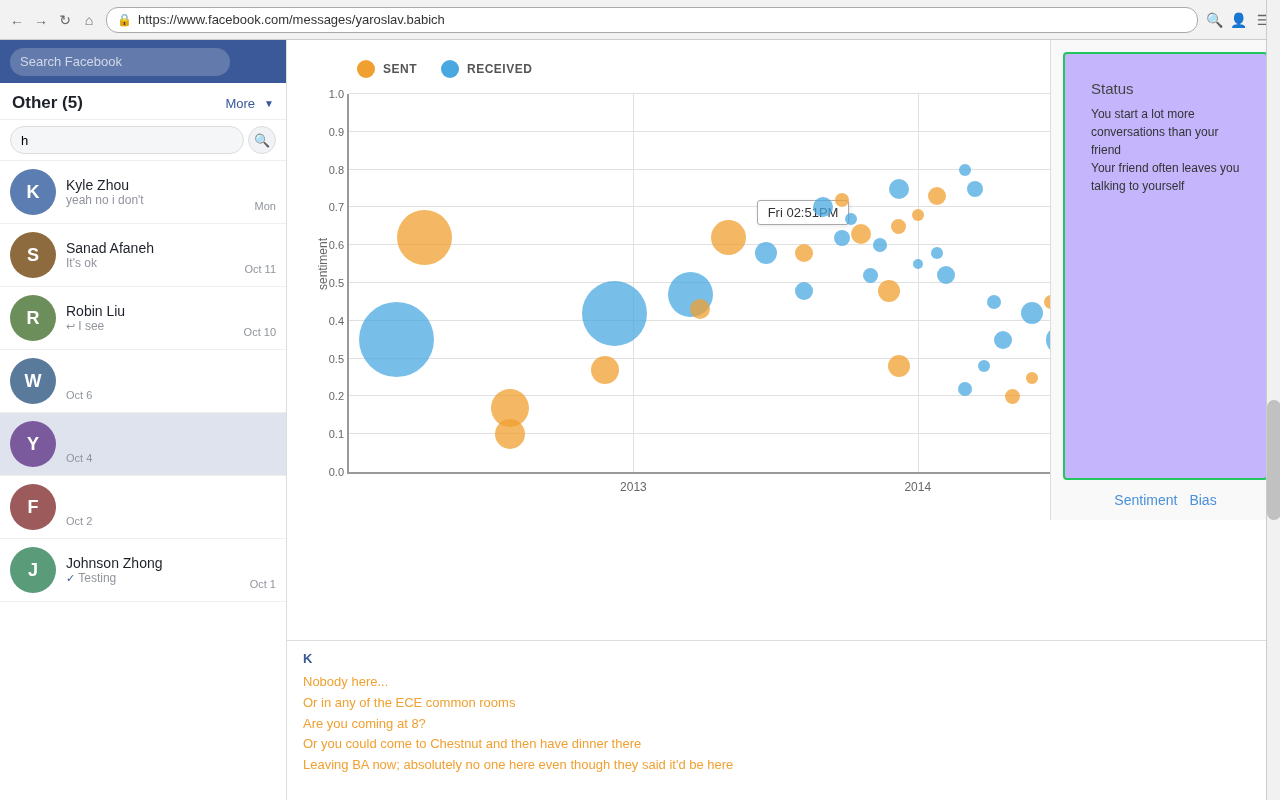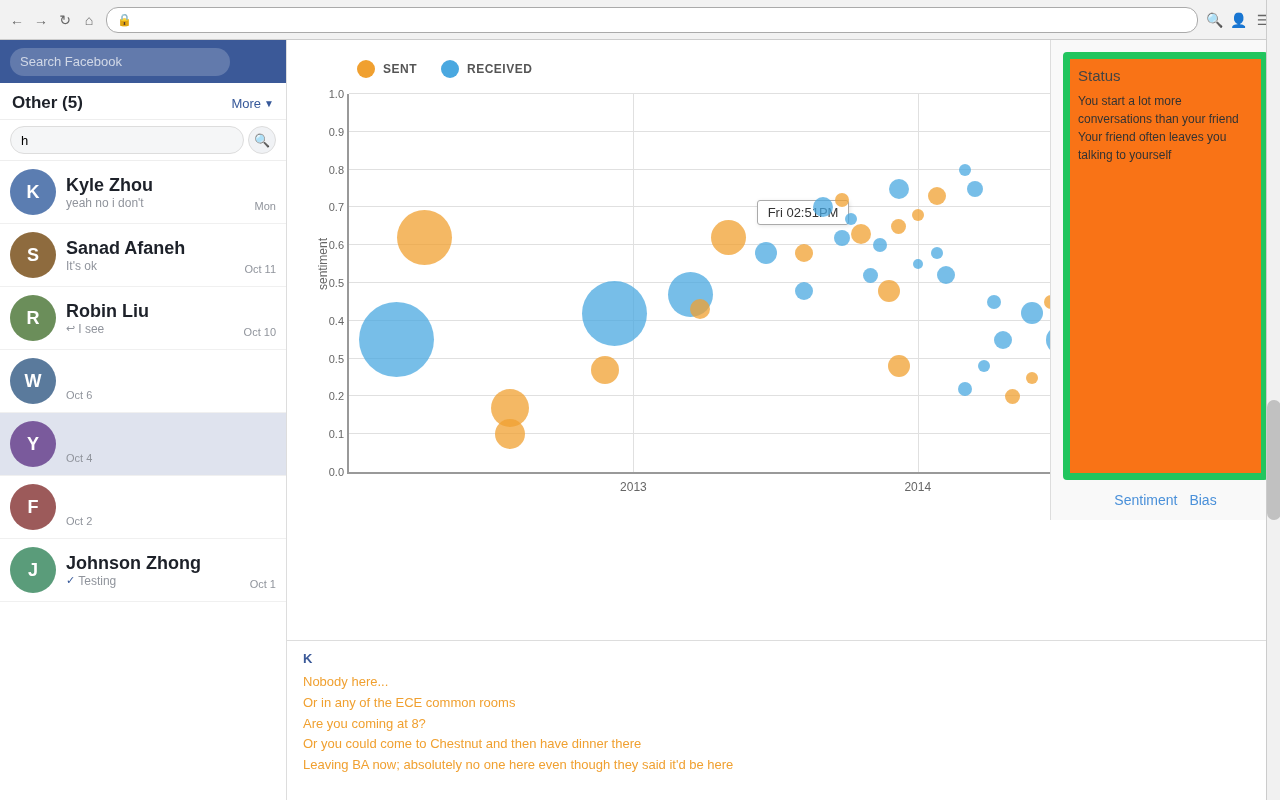--- a/index.html
+++ b/index.html
@@ -95,21 +95,21 @@
       font-size: 17px;
       font-weight: bold;
       color: #1d2129;
     }
     .more-btn {
       font-size: 13px;
       color: #365899;
       cursor: pointer;
       display: flex;
       align-items: center;
-      gap: 3px;
+      gap: 9px;
     }
     .chevron { font-size: 10px; }
 
     .search-row {
       padding: 6px 10px;
       display: flex;
       align-items: center;
       border-bottom: 1px solid #eee;
     }
     .search-input {
@@ -163,21 +163,21 @@
       font-weight: bold;
     }
     .avatar.kyle { background: #5b7db1; }
     .avatar.sanad { background: #8e6b3e; }
     .avatar.robin { background: #6b8e5a; }
     .avatar.wesley { background: #5a7a9c; }
     .avatar.yaroslav { background: #7a5a9c; }
     .avatar.finemen { background: #9c5a5a; }
     .avatar.johnson { background: #5a9c7a; }
     .conv-info { flex: 1; min-width: 0; }
-    .conv-name { font-size: 18px; font-weight: bold; color: #1d2129; }
+    .conv-name { font-size: 14px; font-weight: normal; color: #1d2129; }
     .conv-preview { font-size: 12px; color: #90949c; white-space: nowrap; overflow: hidden; text-overflow: ellipsis; display: flex; align-items: center; gap: 3px; }
     .conv-date { font-size: 11px; color: #90949c; flex-shrink: 0; margin-top: 28px; }
     .reply-icon { color: #90949c; font-size: 11px; }
     .check-icon { color: #365899; font-size: 11px; }
 
     
     .main-content {
       flex: 1;
       background: white;
       display: flex;
@@ -327,24 +327,24 @@
       color: #444;
       margin-bottom: 4px;
     }
     .health-score {
       font-size: 32px;
       color: #222;
       font-weight: normal;
     }
 
     .status-box {
-      background: #f97316;
-      border: 7px solid #22c55e;
+      background: #c4b5fd;
+      border: 2px solid #22c55e;
       border-radius: 4px;
-      padding: 8px;
+      padding: 26px;
       flex: 1;
     }
     .status-title {
       font-size: 15px;
       color: #444;
       margin-bottom: 8px;
     }
     .status-text {
       font-size: 12px;
       color: #333;
@@ -413,20 +413,21 @@
 
 <div class="browser-chrome">
   <div class="browser-icons">
     <div class="browser-icon">←</div>
     <div class="browser-icon">→</div>
     <div class="browser-icon">↻</div>
     <div class="browser-icon">⌂</div>
   </div>
   <div class="address-bar">
     <span class="lock-icon">🔒</span>
+    <span>https://www.facebook.com/messages/yaroslav.babich</span>
   </div>
   <div class="browser-right-icons">
     <div class="browser-icon">🔍</div>
     <div class="browser-icon">👤</div>
     <div class="browser-icon">☰</div>
   </div>
 </div>
 
 <div class="main-layout">
 

